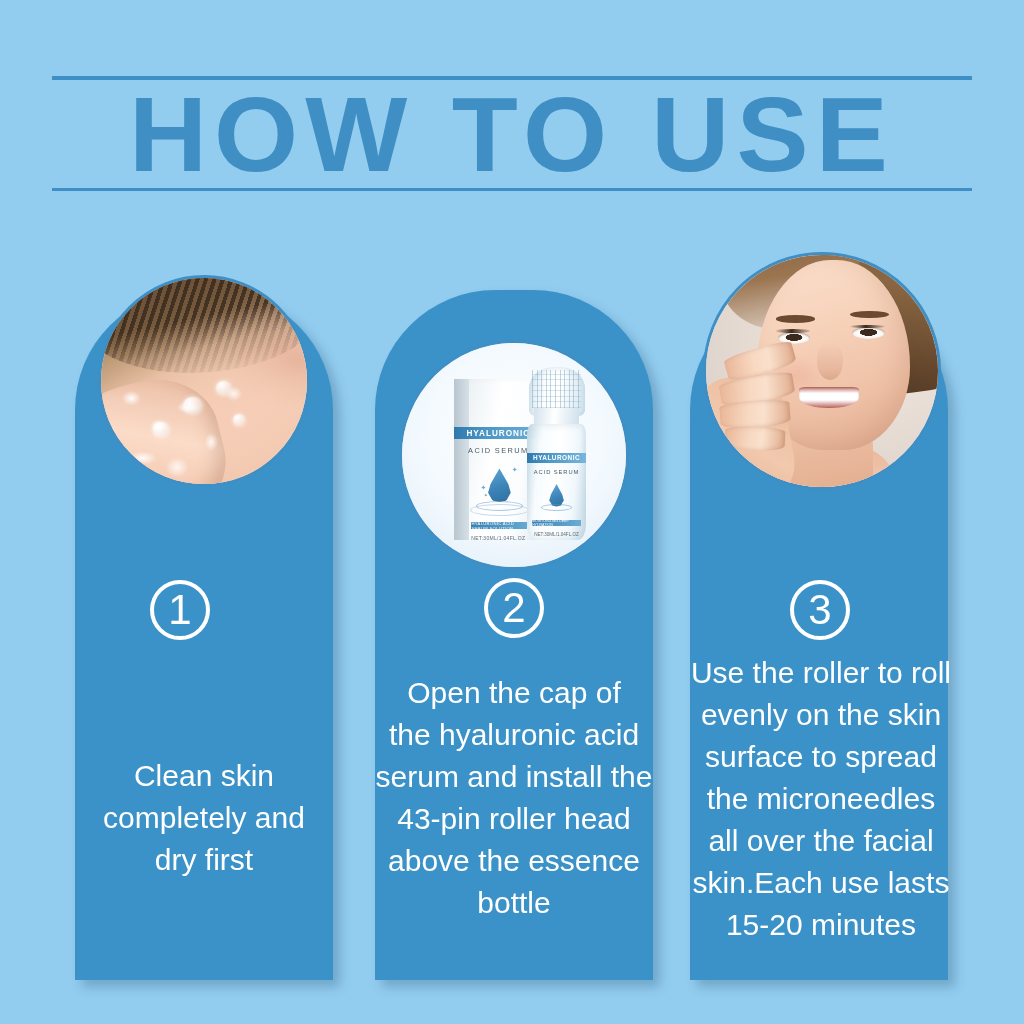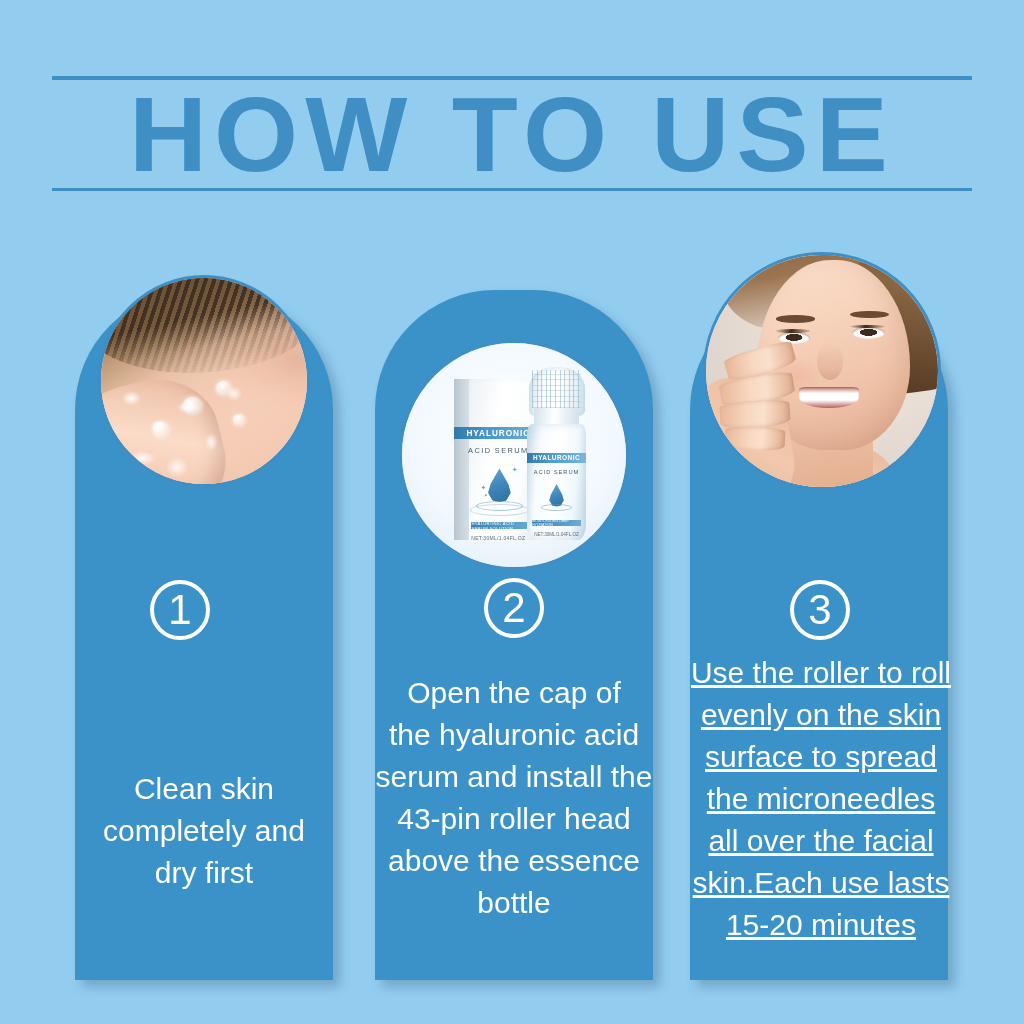--- a/index.html
+++ b/index.html
@@ -72,35 +72,35 @@
     font-family:"Liberation Sans", sans-serif;
     white-space:pre-line;
     z-index:5;
   }
 
   
   #card-1 { left:75px; }
   #card-1 .card-body { width:258px; height:690px; }
   #card-1 .photo-circle { left:23px; top:-15px; width:212px; height:212px; }
   #card-1 .badge { left:75px; top:290px; width:60px; height:60px; }
-  #card-1 .caption { left:-6px; top:478px; width:270px; }
+  #card-1 .caption { left:-6px; top:465px; width:270px; }
 
   
   #card-2 { left:375px; }
   #card-2 .card-body { width:278px; height:690px; }
   #card-2 .photo-circle { left:24px; top:50px; width:230px; height:230px; }
   #card-2 .badge { left:109px; top:288px; width:60px; height:60px; }
   #card-2 .caption { left:-2px; top:382px; width:282px; }
 
   
   #card-3 { left:690px; }
   #card-3 .card-body { width:258px; height:690px; }
   #card-3 .photo-circle { left:13px; top:-38px; width:238px; height:238px; }
   #card-3 .badge { left:100px; top:290px; width:60px; height:60px; }
-  #card-3 .caption { left:-8px; top:362px; width:278px;text-decoration:underline; }
+  #card-3 .caption { left:-8px; top:362px; width:278px; }
 
   
   .ph1-skin {
     position:absolute; left:-4%; top:-6%; width:112%; height:116%;
     background:
       radial-gradient(ellipse 52% 34% at 28% 92%, #f0c3ad 0%, rgba(240,195,173,0) 70%),
       radial-gradient(ellipse 58% 46% at 62% 64%, #f6cdb6 0%, rgba(246,205,182,0) 72%),
       radial-gradient(ellipse 44% 28% at 88% 40%, #e7b49d 0%, rgba(231,180,157,0) 72%),
       linear-gradient(150deg,#5a4632 0%,#7d6244 14%,#b08e68 24%,#e8c0a4 40%,#f6d0ba 62%,#efc4aa 85%,#e0b095 100%);
   }

